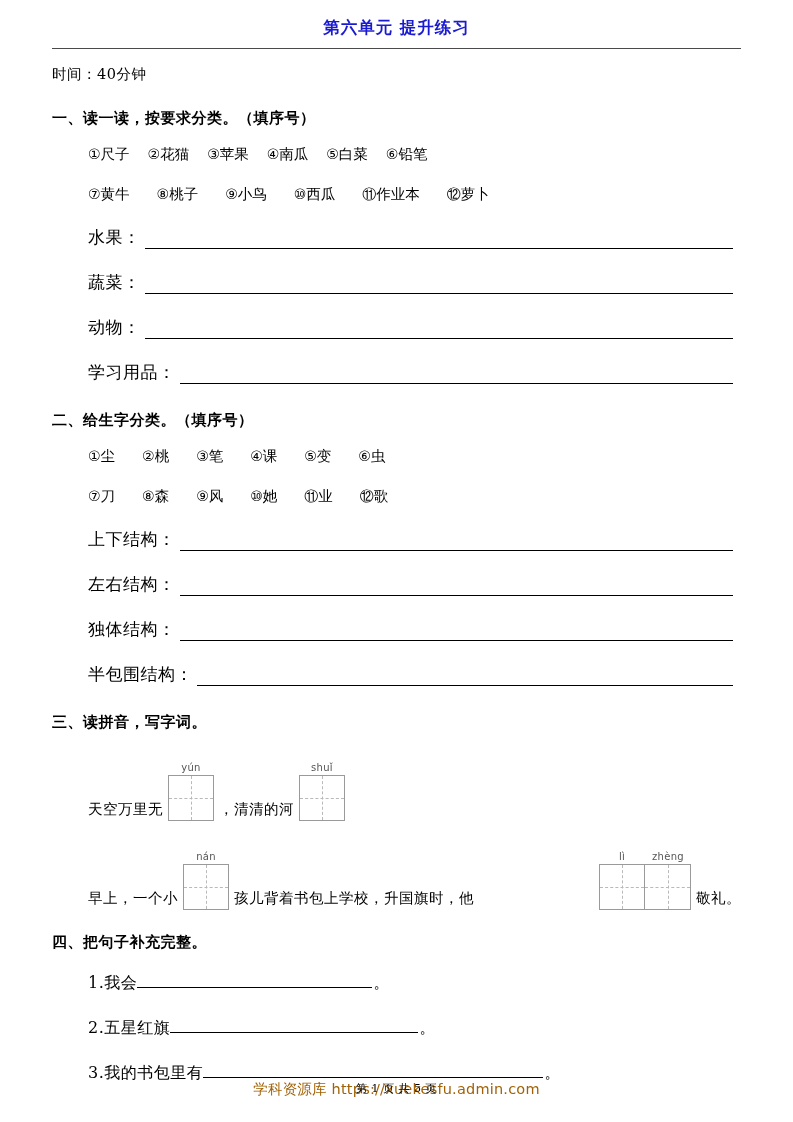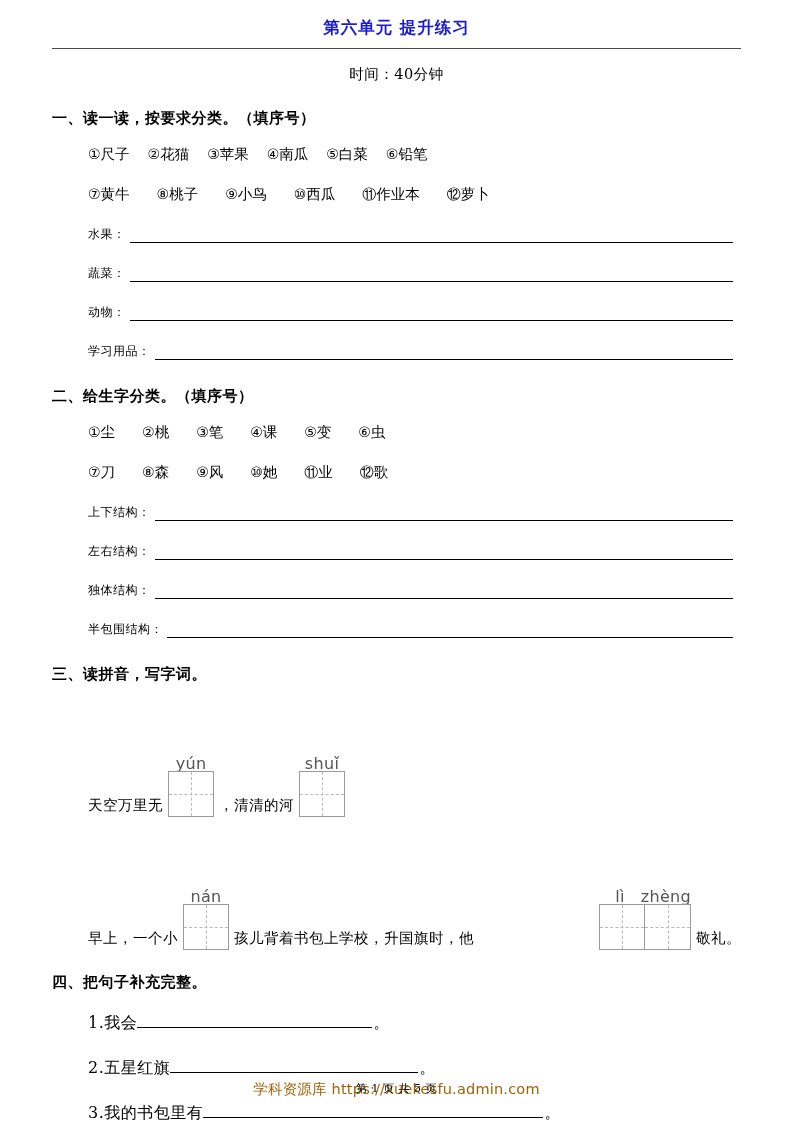--- a/index.html
+++ b/index.html
@@ -32,21 +32,21 @@
     letter-spacing: 1px;
     padding-top: 17px;
     font-family: "DejaVu Serif", serif;
   }
   .title-rule {
     border: none;
     border-top: 1px solid #4a4a4a;
     margin: 9px 0 0 0;
   }
   .time-line {
-    text-align: center;
+    text-align: left;
     font-size: 14.5px;
     margin-top: 16px;
     letter-spacing: 0.5px;
     font-family: "DejaVu Serif", serif;
   }
 
   
   .sec-head {
     font-size: 15px;
     font-weight: bold;
@@ -79,21 +79,21 @@
   .words-1 .item { margin-right: 18px; }
   .words-1 .item:last-child { margin-right: 0; }
   .words-2 .item { margin-right: 27px; text-align: center; }
   .words-2 .item:last-child { margin-right: 8px; }
 
   
   .fill-row {
     margin-left: 36px;
     display: flex;
     align-items: flex-end;
-    font-size: 12px;
+    font-size: 17px;
     margin-top: 22px;
     font-family: "DejaVu Serif", serif;
   }
   .fill-label {
     white-space: nowrap;
     flex: 0 0 auto;
     letter-spacing: 0.5px;
   }
   .fill-line {
     flex: 1 1 auto;
@@ -118,27 +118,26 @@
   .py-spacer { flex: 1 1 auto; }
 
   .pybox-wrap {
     display: inline-block;
     text-align: center;
     margin: 0 5px;
     vertical-align: bottom;
   }
   .pybox-label {
     font-family: "DejaVu Sans", sans-serif;
-    font-size: 16px;
+    font-size: 10px;
     color: #555;
     line-height: 15px;
     letter-spacing: 0.3px;
     display: flex;
     justify-content: flex-start;
-    margin-top: 44px;
   }
   .pybox-label span { display: block; flex: 1 1 0; }
   .grid-boxes {
     display: flex;
   }
   .tzg {
     width: 46px;
     height: 46px;
     box-sizing: border-box;
     border: 1px solid #9a9a9a;

